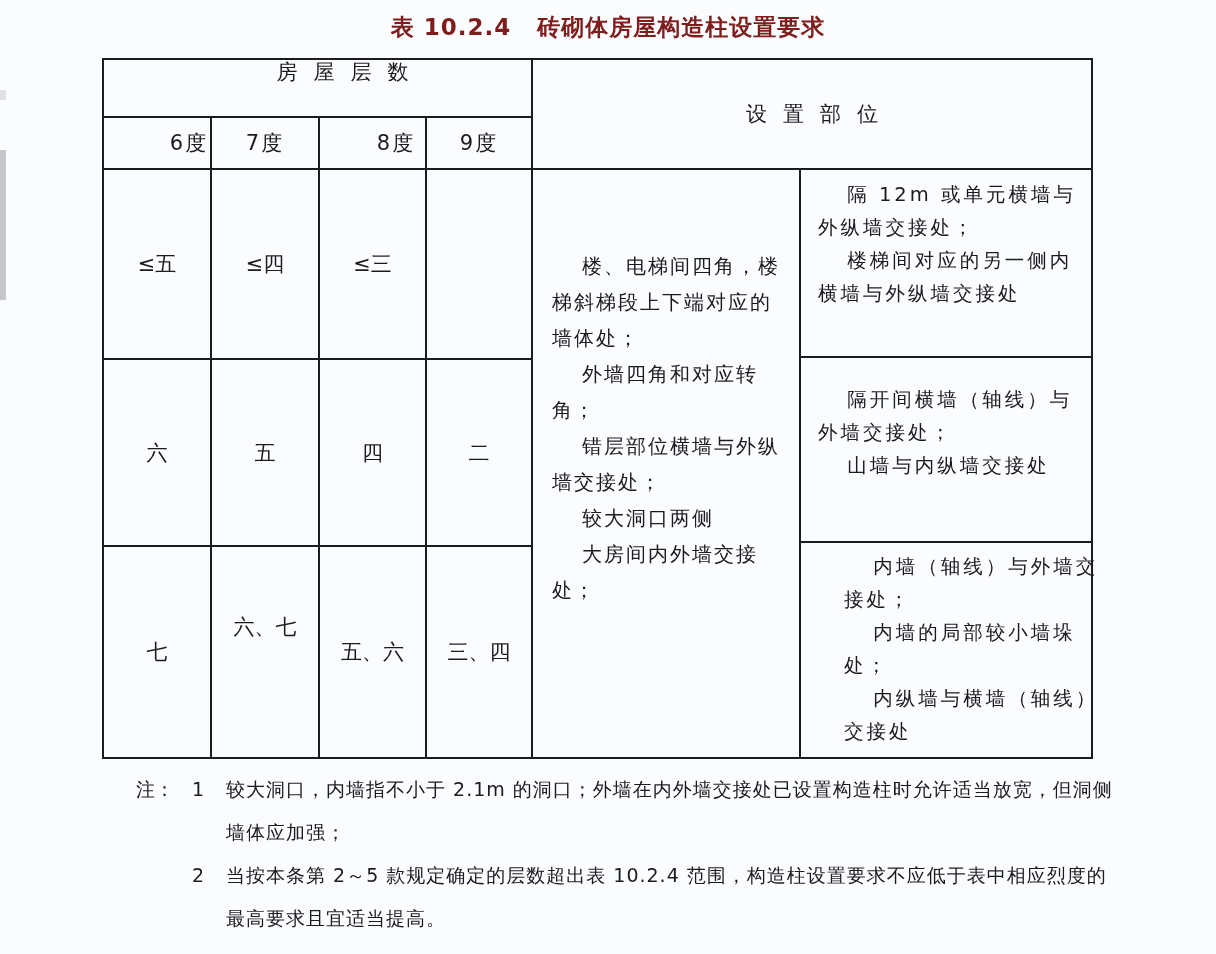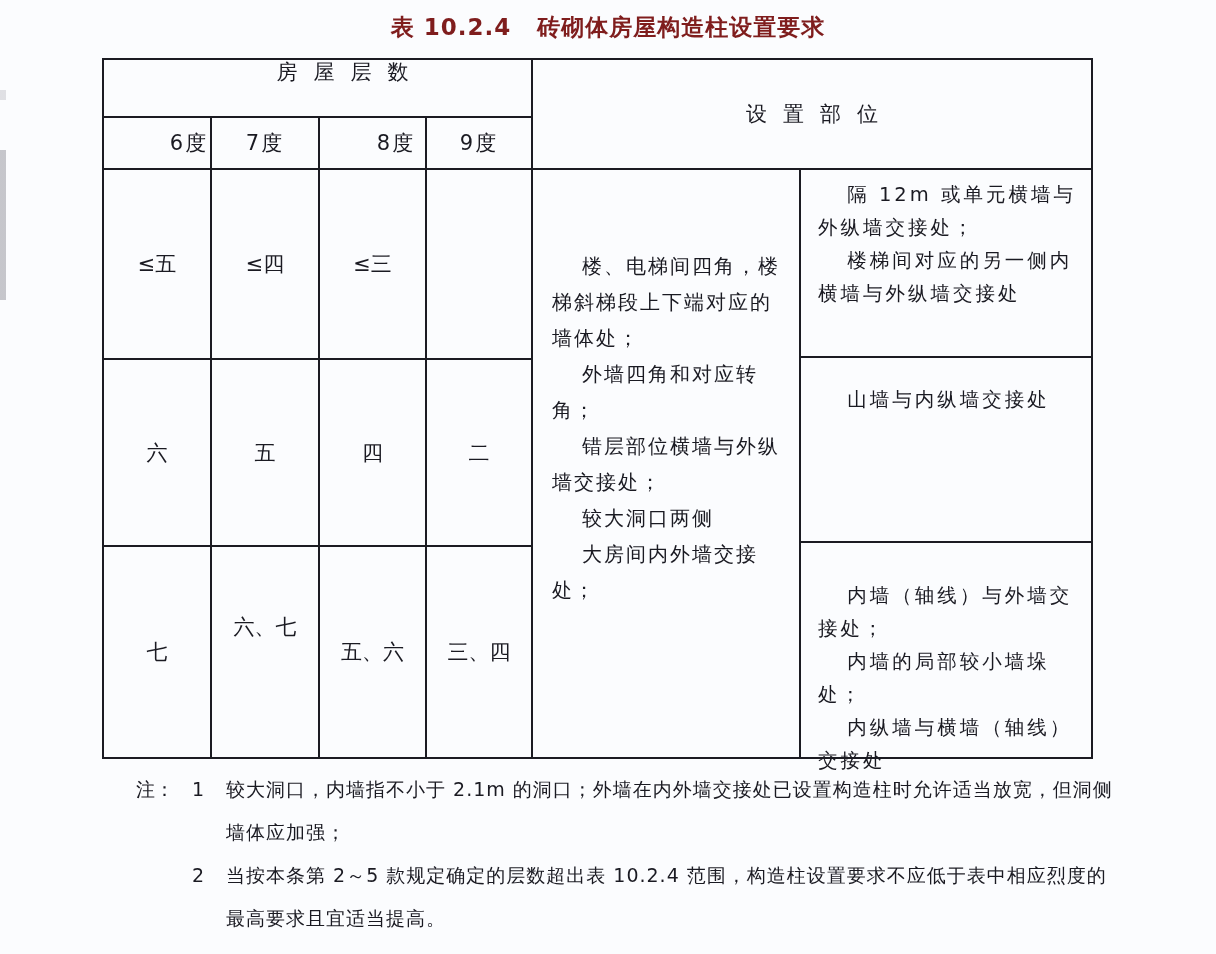--- a/index.html
+++ b/index.html
@@ -166,24 +166,25 @@
   <p>较大洞口两侧</p>
   <p>大房间内外墙交接处；</p>
 </div>
 
 <div class="para-block tight" style="left:818px; top:178px; width:262px;">
   <p>隔 12m 或单元横墙与外纵墙交接处；</p>
   <p>楼梯间对应的另一侧内横墙与外纵墙交接处</p>
 </div>
 
 <div class="para-block tight" style="left:818px; top:383px; width:262px;">
+  <p>隔开间横墙（轴线）与外墙交接处；</p>
   <p>山墙与内纵墙交接处</p>
 </div>
 
-<div class="para-block tight" style="left:818px; top:550px; width:262px;margin-top:29px;">
+<div class="para-block tight" style="left:844px; top:550px; width:262px;">
   <p>内墙（轴线）与外墙交接处；</p>
   <p>内墙的局部较小墙垛处；</p>
   <p>内纵墙与横墙（轴线）交接处</p>
 </div>
 
 <div class="notes">
   <div class="note-row">
     <span class="note-prefix">注：</span>
     <span class="note-num">1</span>
     <div class="note-text">较大洞口，内墙指不小于 2.1m 的洞口；外墙在内外墙交接处已设置构造柱时允许适当放宽，但洞侧墙体应加强；</div>

